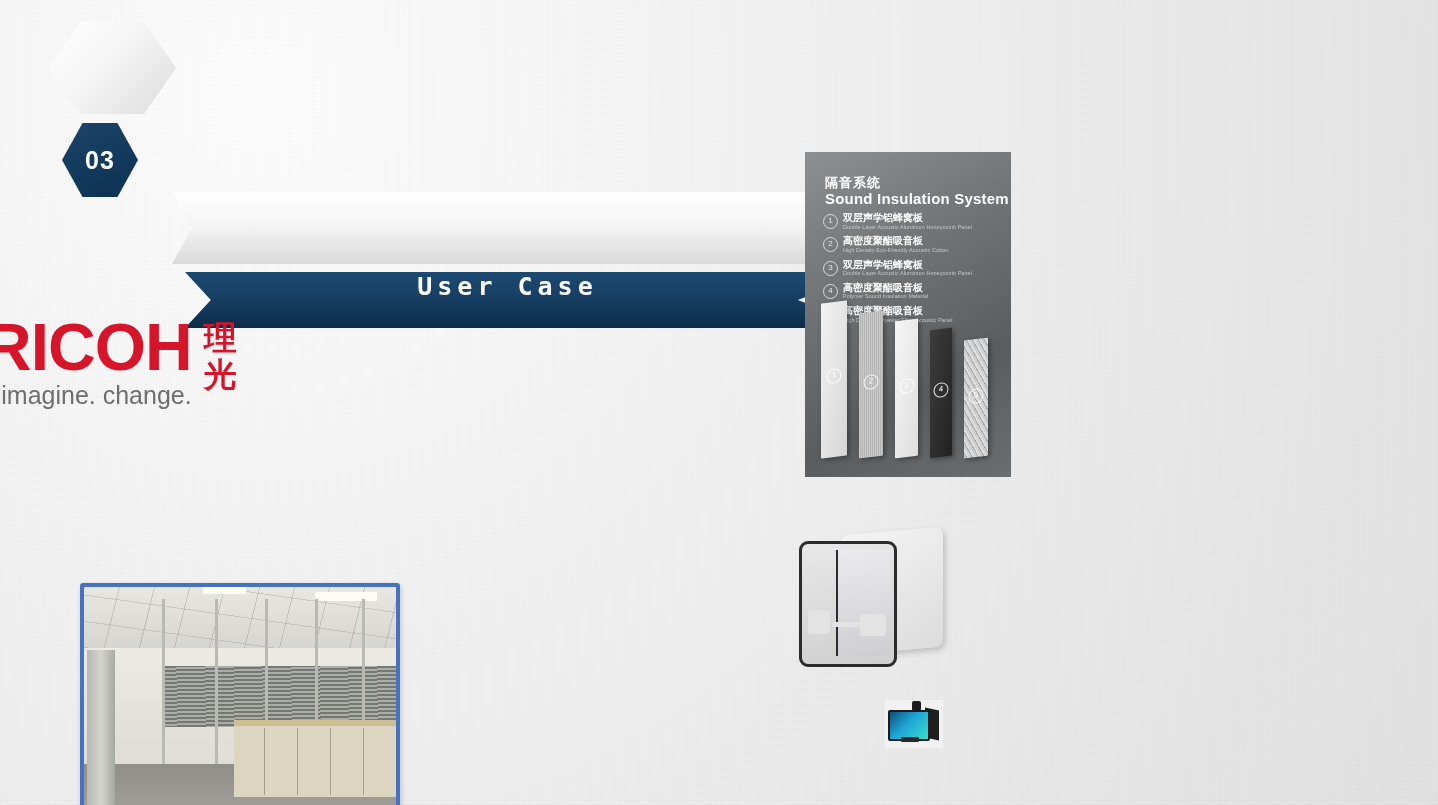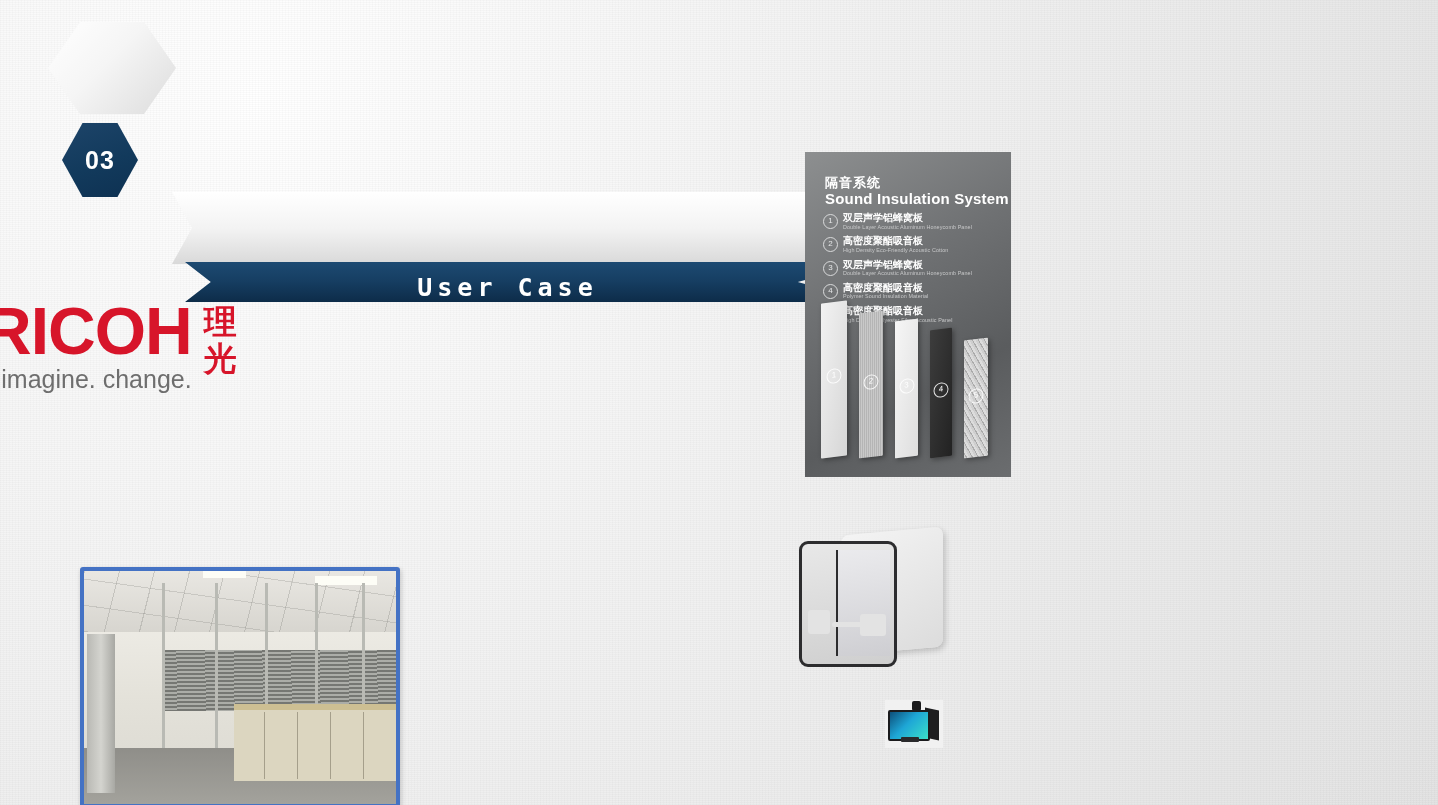--- a/index.html
+++ b/index.html
@@ -45,24 +45,24 @@
     color:#ffffff; font-size:25px; font-weight:bold; letter-spacing:1px;
     font-family:"Liberation Sans", sans-serif;
   }
   .hdr-band-outer {
     position:absolute; left:172px; top:26px; width:670px; height:72px;
     background: linear-gradient(180deg,#ffffff 0%, #f3f3f3 50%, #d9d9d9 100%);
     clip-path: polygon(0 0, 100% 0, 100% 32%, 96% 50%, 100% 68%, 100% 100%, 0 100%, 3% 50%);
     filter: drop-shadow(2px 3px 3px rgba(0,0,0,0.25));
   }
   .hdr-band-inner {
-    position:absolute; left:185px; top:24px; width:645px; height:40px;
+    position:absolute; left:185px; top:34px; width:645px; height:56px;
     background: linear-gradient(180deg,#1d4a72 0%, #163e62 48%, #0d2c49 100%);
     clip-path: polygon(0 0, 100% 0, 100% 28%, 95% 50%, 100% 72%, 100% 100%, 0 100%, 4% 50%);
-    display:flex; align-items:flex-end; justify-content:center;
+    display:flex; align-items:flex-start; justify-content:center;
   }
   .hdr-title {
     color:#ffffff; font-size:25px; font-weight:bold; letter-spacing:5px;
     font-family:"DejaVu Sans Mono", "Liberation Mono", monospace;
   }
 
   
   .logo-wrap { position:absolute; right:16px; top:22px; display:flex; align-items:flex-start; }
   .logo-left { display:flex; flex-direction:column; align-items:flex-end; }
   .logo-ricoh {

